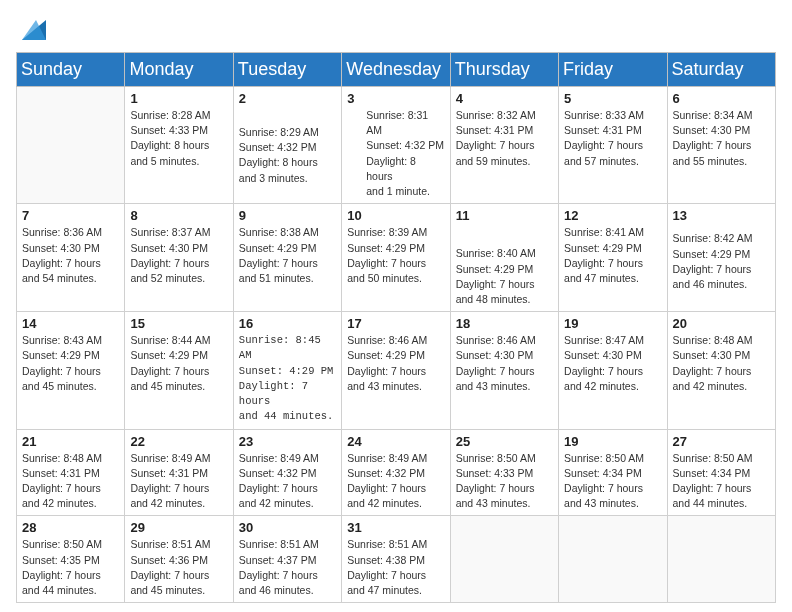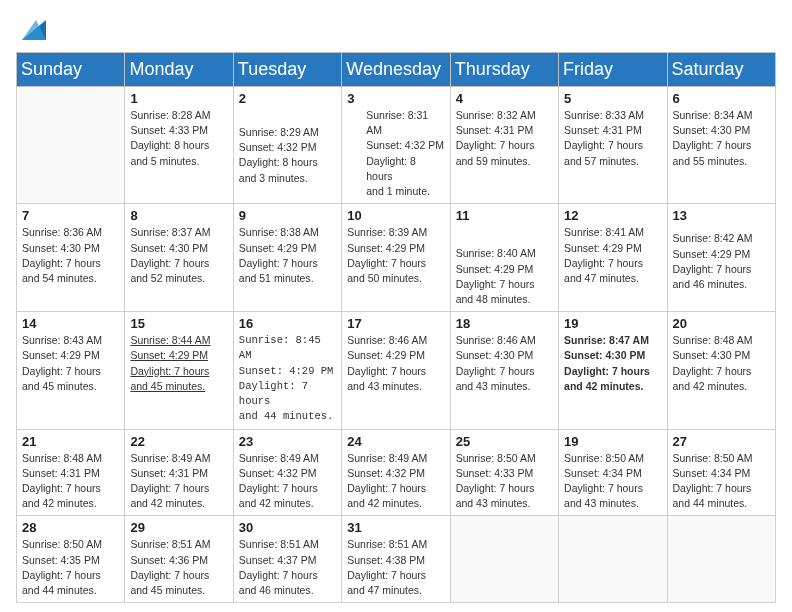--- a/index.html
+++ b/index.html
@@ -223,21 +223,21 @@
       <tr>
         <td>
           <span class="day-number">14</span>
           <div class="day-info" style="white-space: pre-line;">Sunrise: 8:43 AM
 Sunset: 4:29 PM
 Daylight: 7 hours
 and 45 minutes.</div>
         </td>
         <td>
           <span class="day-number">15</span>
-          <div class="day-info" style="white-space: pre-line; text-decoration: underline;">Sunrise: 8:44 AM
+          <div class="day-info" style="white-space: pre-line;">Sunrise: 8:44 AM
 Sunset: 4:29 PM
 Daylight: 7 hours
 and 45 minutes.</div>
         </td>
         <td>
           <span class="day-number">16</span>
           <div class="day-info" style="white-space: pre-line; font-family: Liberation Mono, monospace;">Sunrise: 8:45 AM
 Sunset: 4:29 PM
 Daylight: 7 hours
 and 44 minutes.</div>
@@ -251,21 +251,21 @@
         </td>
         <td>
           <span class="day-number">18</span>
           <div class="day-info" style="white-space: pre-line;">Sunrise: 8:46 AM
 Sunset: 4:30 PM
 Daylight: 7 hours
 and 43 minutes.</div>
         </td>
         <td>
           <span class="day-number">19</span>
-          <div class="day-info" style="white-space: pre-line; font-weight: bold;">Sunrise: 8:47 AM
+          <div class="day-info" style="white-space: pre-line;">Sunrise: 8:47 AM
 Sunset: 4:30 PM
 Daylight: 7 hours
 and 42 minutes.</div>
         </td>
         <td>
           <span class="day-number">20</span>
           <div class="day-info" style="white-space: pre-line;">Sunrise: 8:48 AM
 Sunset: 4:30 PM
 Daylight: 7 hours
 and 42 minutes.</div>

